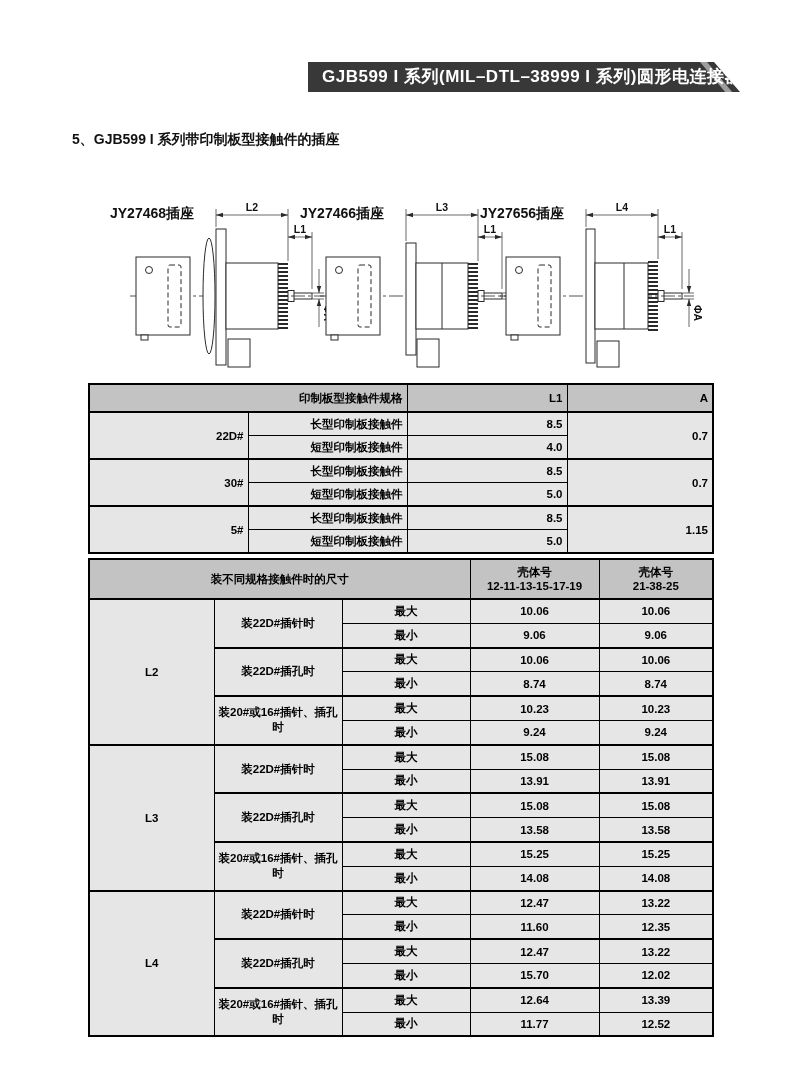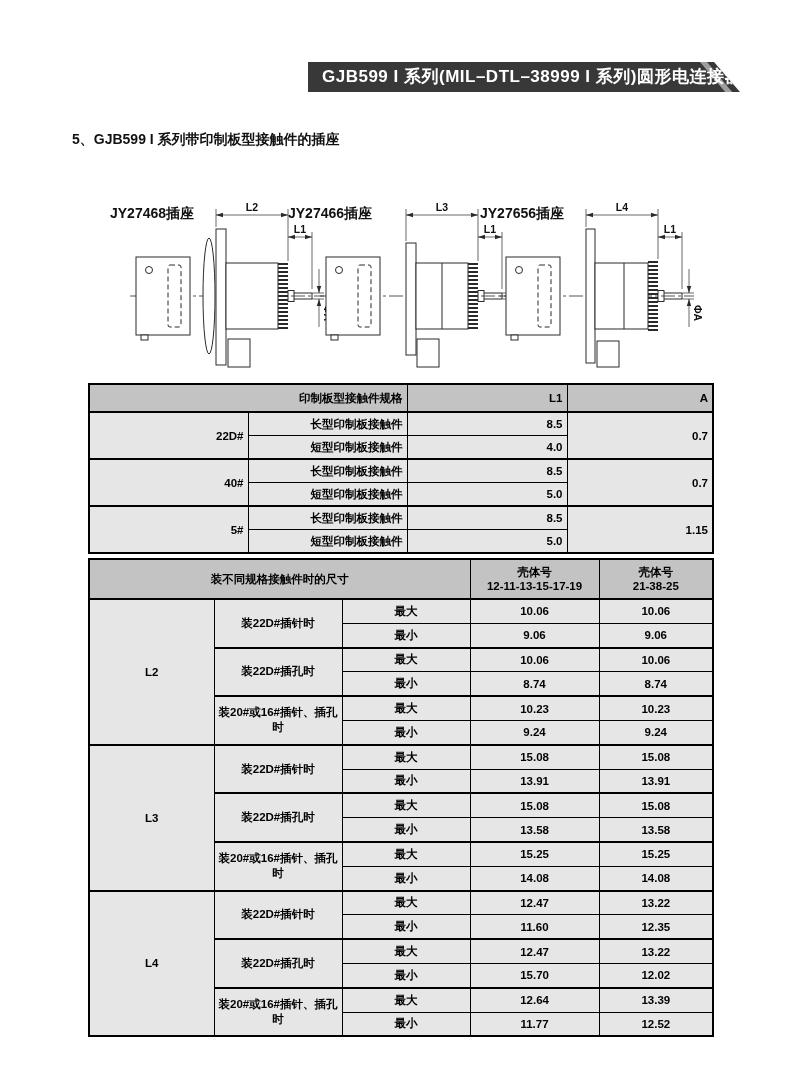--- a/index.html
+++ b/index.html
@@ -44,21 +44,21 @@
 <body>
 
 <div class="banner">
   <div class="stripe"></div>
   <div class="btxt">GJB599 I 系列(MIL–DTL–38999 I 系列)圆形电连接器</div>
 </div>
 
 <div class="sec-title">5、GJB599 I 系列带印制板型接触件的插座</div>
 
 <div class="fig-label" style="left:110px">JY27468插座</div>
-<div class="fig-label" style="left:288px">JY27466插座</div>
+<div class="fig-label" style="left:300px">JY27466插座</div>
 <div class="fig-label" style="left:480px">JY27656插座</div>
 
 <div class="fig" style="left:128px">
 <svg width="200" height="168" viewBox="0 0 200 168">
   <defs>
         <pattern id="h1" width="5" height="5" patternUnits="userSpaceOnUse">
     <path d="M0 5 L5 0" stroke="#555" stroke-width="1"></path>
         </pattern>
       </defs>
   <rect class="fw" x="100" y="140" width="22" height="28" fill="url(#h1)"></rect>
@@ -200,21 +200,21 @@
         <td rowspan="2">22D#</td>
         <td>长型印制板接触件</td>
         <td>8.5</td>
         <td rowspan="2">0.7</td>
       </tr>
       <tr>
         <td>短型印制板接触件</td>
         <td>4.0</td>
       </tr>
       <tr class="gs">
-        <td rowspan="2">40#</td>
+        <td rowspan="2">30#</td>
         <td>长型印制板接触件</td>
         <td>8.5</td>
         <td rowspan="2">0.7</td>
       </tr>
       <tr>
         <td>短型印制板接触件</td>
         <td>5.0</td>
       </tr>
       <tr class="gs">
         <td rowspan="2">5#</td>

